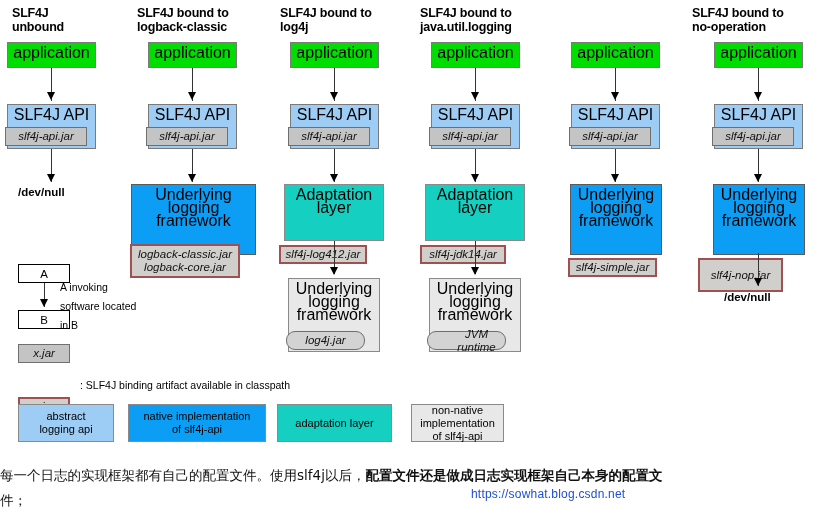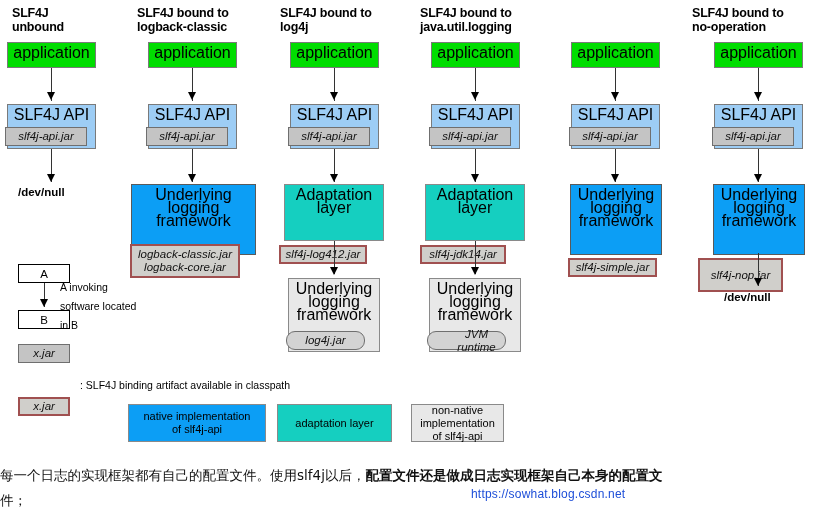--- a/index.html
+++ b/index.html
@@ -299,20 +299,22 @@
   <div class="legend-ab" style="left:18px;top:310px;width:52px;height:19px;">B</div>
   <div class="legend-text" style="left:60px;top:278px;">A invoking
 software located
 in B</div>
 
   <div class="jar" style="left:18px;top:344px;width:52px;height:19px;">x.jar</div>
 
   <div class="jar binding" style="left:18px;top:373px;width:52px;height:19px;">x.jar</div>
   <div class="legend-text" style="left:80px;top:376px;">: SLF4J binding artifact available in classpath</div>
 
+  <div class="swatch" style="left:18px;top:404px;width:96px;height:38px;background:#9dcdf5;">abstract
+logging api</div>
   <div class="swatch" style="left:128px;top:404px;width:138px;height:38px;background:#0c9ef5;">native implementation
 of slf4j-api</div>
   <div class="swatch" style="left:277px;top:404px;width:115px;height:38px;background:#15cfc0;">adaptation layer</div>
   <div class="swatch" style="left:411px;top:404px;width:93px;height:38px;background:#e8e8e8;">non-native
 implementation
 of slf4j-api</div>
 
 </div>
 
 <div id="caption">

